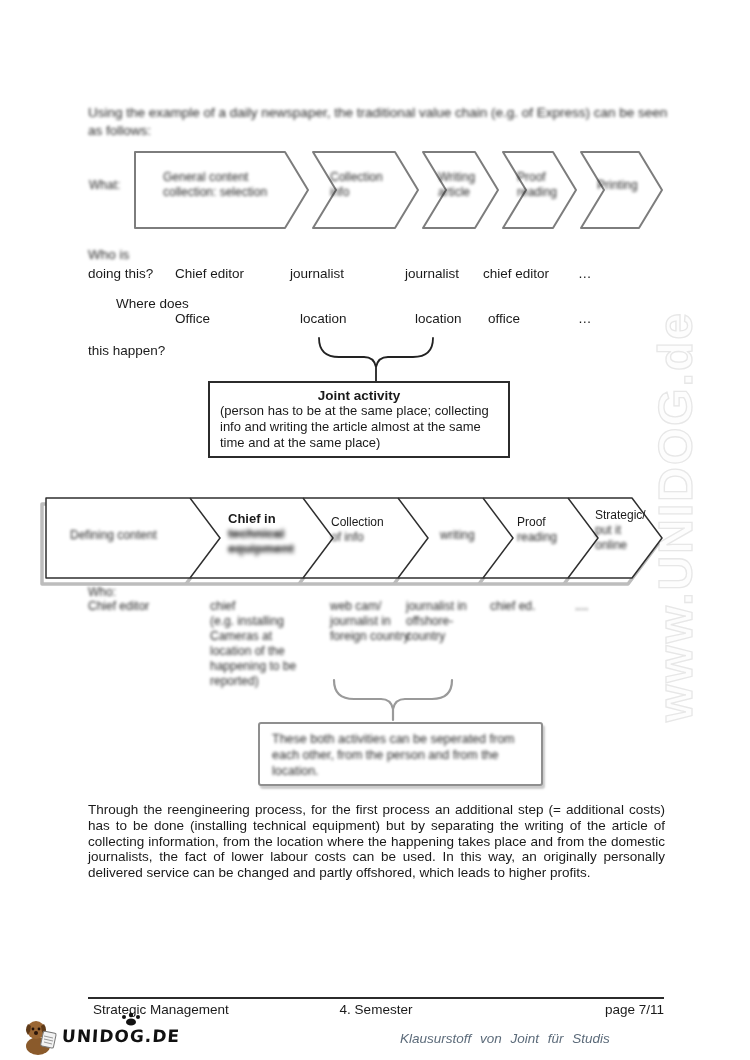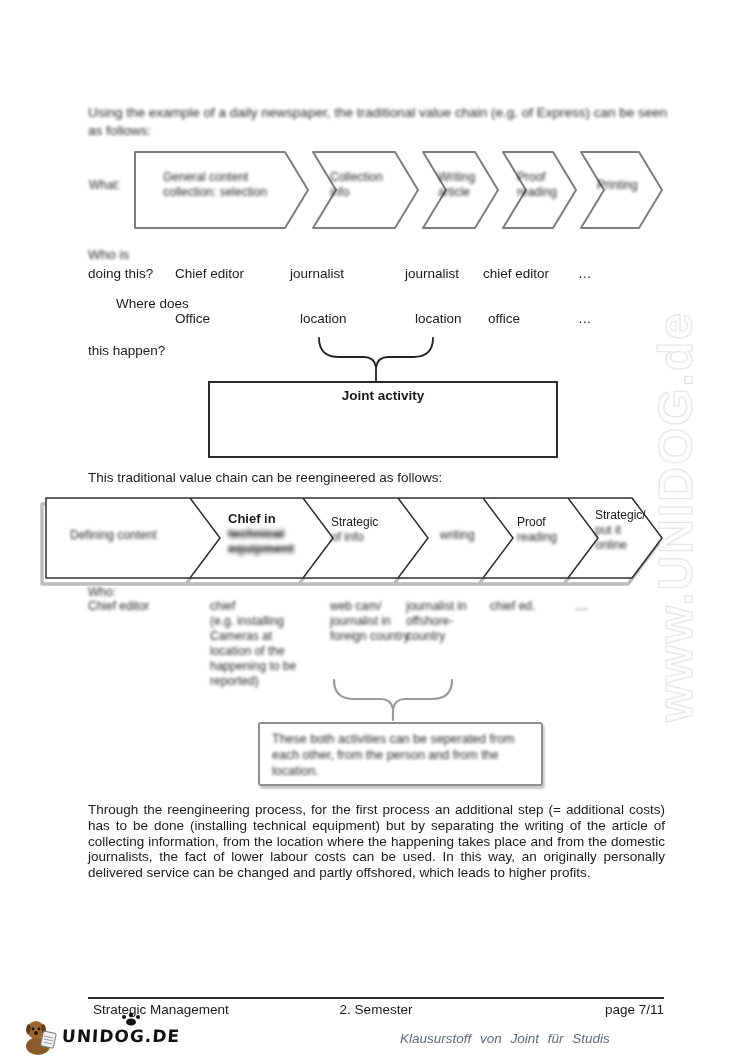--- a/index.html
+++ b/index.html
@@ -15,21 +15,21 @@
   .txt { font-size:13.5px; line-height:18px; }
   .small { font-size:12px; line-height:15px; }
   .watermark {
     position:absolute; left:648px; top:262px; height:460px; width:64px;
     writing-mode:vertical-rl; transform:rotate(180deg);
     font-size:48px; font-weight:bold; letter-spacing:2px;
     color:#fdfdfd; -webkit-text-stroke:1.3px #e7e7e7; z-index:0;
   }
   .chain-label { position:absolute; z-index:3; font-size:12px; line-height:15px; }
   .joint-box {
-    position:absolute; left:208px; top:381px; width:350px; height:77px;
+    position:absolute; left:208px; top:381px; width:302px; height:77px;
     border:2px solid #2b2b2b; padding:5px 10px; background:#fff; z-index:2;
   }
   .joint-box .title { text-align:center; font-weight:bold; font-size:13.5px; }
   .joint-box .body { font-size:13px; line-height:16px; }
   .sep-box {
     position:absolute; left:258px; top:722px; width:285px; height:64px;
     border:2px solid #8f8f8f; border-radius:3px; background:#fff;
     box-shadow:2px 3px 2px rgba(140,140,140,0.45); padding:7px 12px; z-index:2;
   }
   .para { text-align:justify; }
@@ -89,23 +89,23 @@
   <div class="abs txt" style="left:415px; top:310px;">location</div>
   <div class="abs txt" style="left:488px; top:310px;">office</div>
   <div class="abs txt" style="left:578px; top:310px;">…</div>
 
   <svg class="abs" style="left:317px; top:336px;" width="118" height="48" viewBox="0 0 118 48">
     <path d="M2,2 Q2,21 22,21 L47,21 Q57,21 59,31 Q61,21 71,21 L96,21 Q116,21 116,2 M59,31 L59,46" fill="none" stroke="#222" stroke-width="1.8" stroke-linecap="round"></path>
   </svg>
 
   <div class="joint-box">
     <div class="title">Joint activity</div>
-  </div>
-
-  <div class="abs txt" style="left:88px; top:469px;">This traditional value chain can be reengineered as follows:</div>
+    <div class="body">(person has to be at the same place; collecting info and writing the article almost at the same time and at the same place)</div>
+  </div>
+
 
   <svg class="abs" style="left:38px; top:495px; z-index:1;" width="634" height="92" viewBox="0 0 634 92">
     <g fill="none" stroke="#bdbdbd" stroke-width="3.5" transform="translate(-4,6)" stroke-linejoin="round">
       <path d="M8,3 L594,3 L624,43 L594,83 L8,83 Z"></path>
       <path d="M152,3 L182,43 L152,83"></path>
       <path d="M265,3 L295,43 L265,83"></path>
       <path d="M360,3 L390,43 L360,83"></path>
       <path d="M445,3 L475,43 L445,83"></path>
       <path d="M530,3 L560,43 L530,83"></path>
     </g>
@@ -123,21 +123,21 @@
 
   <div class="chain-label blur" style="left:70px; top:528px;">Defining content</div>
 
   <div class="chain-label" style="left:228px; top:511px;">
     <div style="font-weight:bold; font-size:13px;">Chief in</div>
     <div class="preline blur-heavy strike" style="font-weight:bold; font-size:13px;">technical
 equipment</div>
   </div>
 
   <div class="chain-label" style="left:331px; top:515px;">
-    <div>Strategic</div>
+    <div>Collection</div>
     <div class="preline blur">of info</div>
   </div>
 
   <div class="chain-label blur" style="left:440px; top:528px;">writing</div>
 
   <div class="chain-label" style="left:517px; top:515px;">
     <div>Proof</div>
     <div class="preline blur">reading</div>
   </div>
 
@@ -169,21 +169,21 @@
   </svg>
 
   <div class="sep-box">
     <div class="blur" style="font-size:12.5px; line-height:16px;">These both activities can be seperated from each other, from the person and from the location.</div>
   </div>
 
   <div class="abs txt para" style="left:88px; top:802px; width:577px; line-height:15.8px;">Through the reengineering process, for the first process an additional step (= additional costs) has to be done (installing technical equipment) but by separating the writing of the article of collecting information,  from the location where the happening takes place and from the domestic journalists, the fact of lower labour costs can be used. In this way, an originally personally delivered service can be changed and partly offshored, which leads to higher profits.</div>
 
   <div class="footer-rule"></div>
   <div class="footer-text" style="left:93px;">Strategic Management</div>
-  <div class="footer-text" style="left:88px; width:576px; text-align:center;">2. Semester</div>
+  <div class="footer-text" style="left:88px; width:576px; text-align:center;">4. Semester</div>
   <div class="footer-text" style="left:88px; width:576px; text-align:right;">page 7/11</div>
 
   <svg class="abs" style="left:20px; top:1014px;" width="42" height="42" viewBox="0 0 42 42">
 
     <ellipse cx="18" cy="32" rx="12" ry="9" fill="#8a5a2b"></ellipse>
     <circle cx="16" cy="16" r="9" fill="#9a6633"></circle>
     <path d="M8,10 Q4,16 8,21 Q11,17 11,12 Z" fill="#5f3a18"></path>
     <path d="M24,10 Q28,16 24,21 Q21,17 21,12 Z" fill="#5f3a18"></path>
     <circle cx="13" cy="15" r="1.4" fill="#201008"></circle>
     <circle cx="19" cy="15" r="1.4" fill="#201008"></circle>

